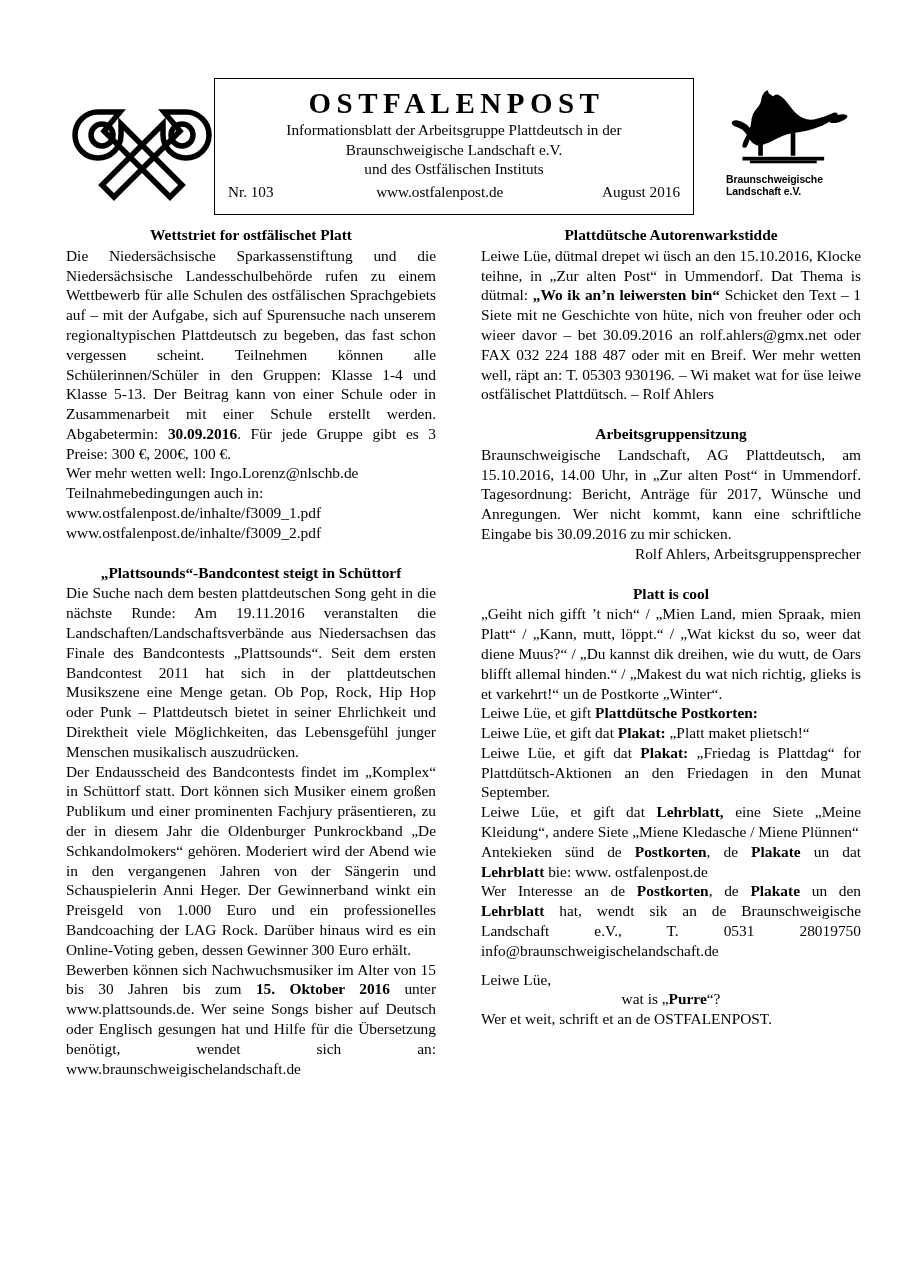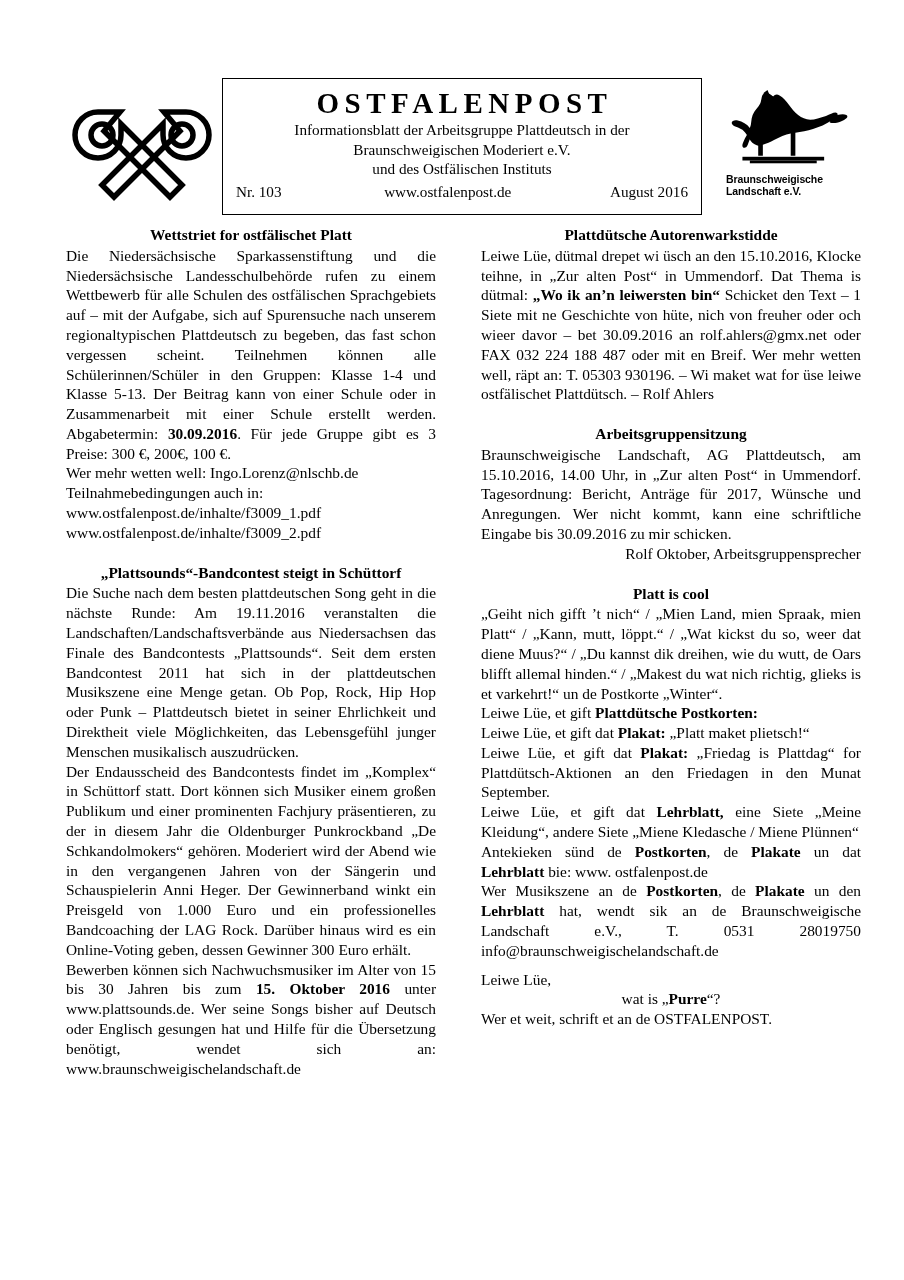--- a/index.html
+++ b/index.html
@@ -57,21 +57,21 @@
     font-size: 10.5px;
     line-height: 1.18;
     text-align: left;
     margin-left: 14px;
     margin-top: 1px;
     letter-spacing: -0.1px;
   }
 
   .title-box {
     position: absolute;
-    left: 222px;
+    left: 214px;
     top: 16px;
     width: 480px;
     height: 137px;
     border: 1.4px solid #000;
     box-sizing: border-box;
     text-align: center;
     padding-top: 6px;
   }
   .paper-title {
     font-size: 29px;
@@ -152,21 +152,21 @@
 
             <path d="M102 22 L124 22 A23 23 0 0 1 124 68 A23 23 0 0 1 101 45 L101 34 L40 95 L52 107 L118 41 Z"></path>
             <circle cx="120" cy="45" r="11"></circle>
           </g>
         </svg>
       </div>
 
       <div class="title-box">
         <div class="paper-title">OSTFALENPOST</div>
         <div class="subtitle-line">Informationsblatt der Arbeitsgruppe Plattdeutsch in der</div>
-        <div class="subtitle-line">Braunschweigischen Moderiert e.V.</div>
+        <div class="subtitle-line">Braunschweigische Landschaft e.V.</div>
         <div class="subtitle-line">und des Ostfälischen Instituts</div>
         <div class="issue-row">
           <span class="issue-no">Nr. 103</span>
           <span class="issue-url">www.ostfalenpost.de</span>
           <span class="issue-date">August 2016</span>
         </div>
       </div>
 
       <div class="logo-right">
         <svg viewBox="0 0 140 84" width="130" height="80" aria-hidden="true">
@@ -233,41 +233,41 @@
       <div>
         <div class="art-title">Plattdütsche Autorenwarkstidde</div>
         <p class="body"><span>Leiwe Lüe, dütmal drepet wi üsch an den 15.10.2016, Klocke teihne, in „Zur alten Post“ in Ummendorf. Dat Thema is dütmal: </span><b>„Wo ik an’n leiwersten bin“</b><span> Schicket den Text – 1 Siete mit ne Geschichte von hüte, nich von freuher oder och wieer davor – bet 30.09.2016 an rolf.ahlers@gmx.net  oder FAX 032 224 188 487 oder mit en Breif. Wer mehr wetten well, räpt an: T. 05303 930196. – Wi maket wat for üse leiwe ostfälischet Plattdütsch. – Rolf Ahlers</span></p>
       </div>
 
       <div class="spacer-md"></div>
 
       <div>
         <div class="art-title">Arbeitsgruppensitzung</div>
         <p class="body">Braunschweigische Landschaft, AG Plattdeutsch, am 15.10.2016, 14.00 Uhr, in „Zur alten Post“ in Ummendorf. Tagesordnung: Bericht, Anträge für 2017, Wünsche und Anregungen. Wer nicht kommt, kann eine schriftliche Eingabe bis 30.09.2016 zu mir schicken.</p>
-        <p class="body right">Rolf Oktober, Arbeitsgruppensprecher</p>
+        <p class="body right">Rolf Ahlers, Arbeitsgruppensprecher</p>
       </div>
 
       <div class="spacer-md"></div>
 
       <div>
         <div class="art-title">Platt is cool</div>
 
         <p class="body">„Geiht nich gifft ’t nich“ / „Mien Land, mien Spraak, mien Platt“ / „Kann, mutt, löppt.“ / „Wat kickst du so, weer dat diene Muus?“ / „Du kannst dik dreihen, wie du wutt, de Oars blifft allemal hinden.“ / „Makest du wat nich richtig, glieks is et varkehrt!“ un de Postkorte „Winter“.</p>
 
         <p class="body noj"><span>Leiwe Lüe, et gift </span><b>Plattdütsche Postkorten:</b></p>
 
         <p class="body"><span>Leiwe Lüe, et gift dat </span><b>Plakat:</b><span> „Platt maket plietsch!“</span></p>
 
         <p class="body"><span>Leiwe Lüe, et gift dat </span><b>Plakat:</b><span> „Friedag is Plattdag“ for Plattdütsch-Aktionen an den Friedagen in den Munat September.</span></p>
 
         <p class="body"><span>Leiwe Lüe, et gift dat </span><b>Lehrblatt,</b><span> eine Siete „Meine Kleidung“, andere Siete „Miene Kledasche / Miene Plünnen“</span></p>
 
         <p class="body"><span>Antekieken sünd de </span><b>Postkorten</b><span>, de </span><b>Plakate</b><span> un dat </span><b>Lehrblatt</b><span> bie: www. ostfalenpost.de</span></p>
 
-        <p class="body"><span>Wer Musikszene an de </span><b>Postkorten</b><span>, de </span><b>Plakate</b><span> un den </span><b>Lehrblatt</b><span> hat, wendt sik an de Braunschweigische Landschaft e.V., T. 0531 28019750 info@braunschweigischelandschaft.de</span></p>
+        <p class="body"><span>Wer Interesse an de </span><b>Postkorten</b><span>, de </span><b>Plakate</b><span> un den </span><b>Lehrblatt</b><span> hat, wendt sik an de Braunschweigische Landschaft e.V., T. 0531 28019750 info@braunschweigischelandschaft.de</span></p>
 
         <div class="spacer-sm"></div>
 
         <p class="body noj">Leiwe Lüe,</p>
         <p class="body center"><span>wat is „</span><b>Purre</b><span>“?</span></p>
         <p class="body noj">Wer et weit, schrift et an de OSTFALENPOST.</p>
       </div>
 
     </div>
 

